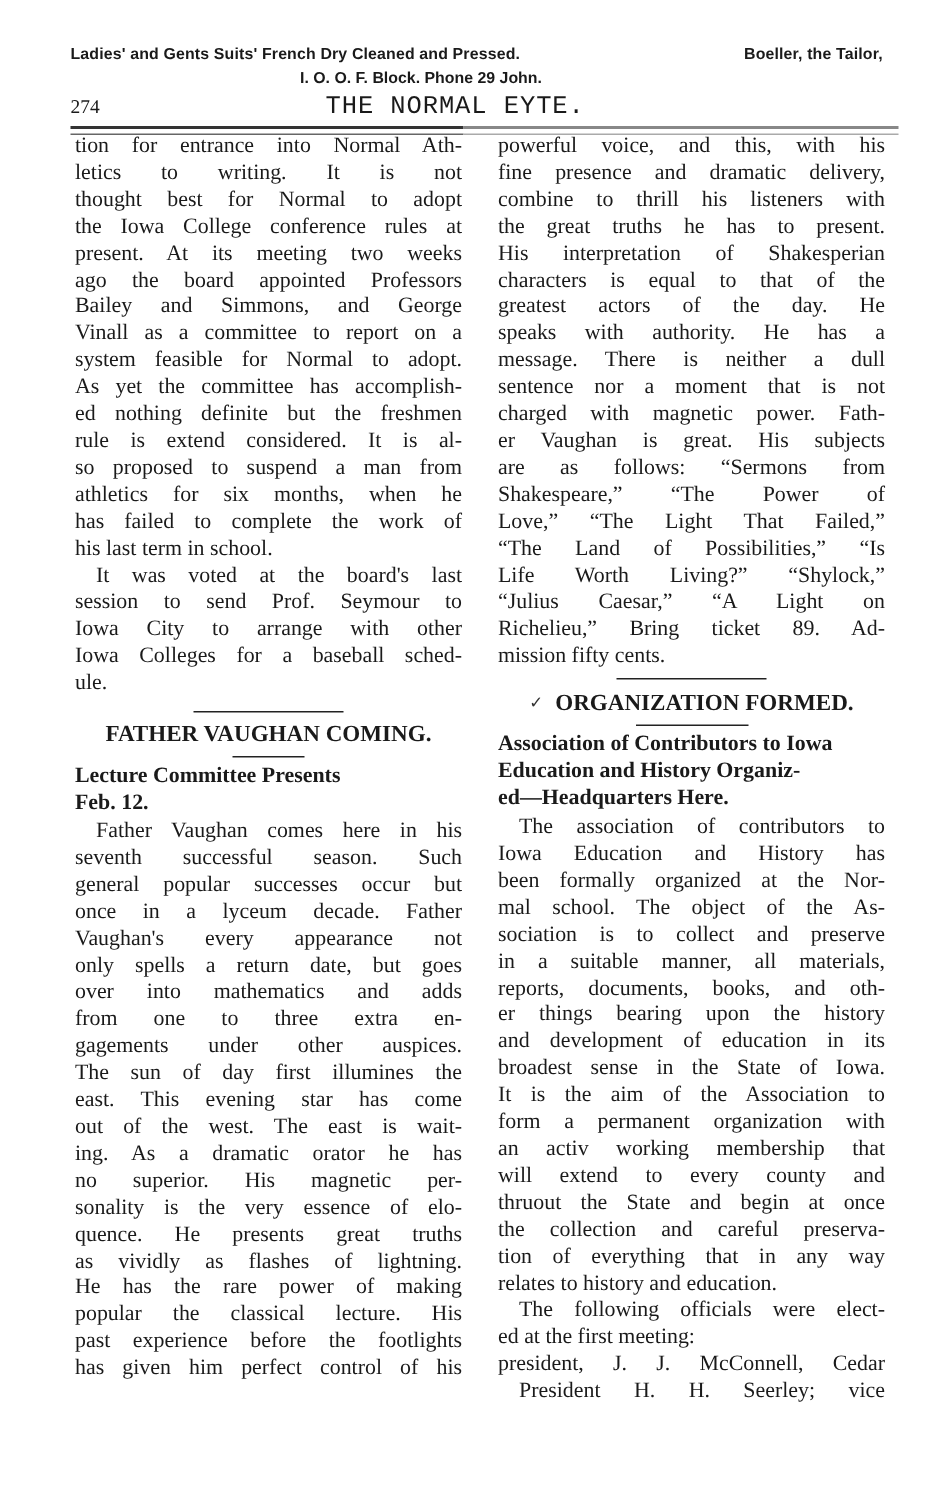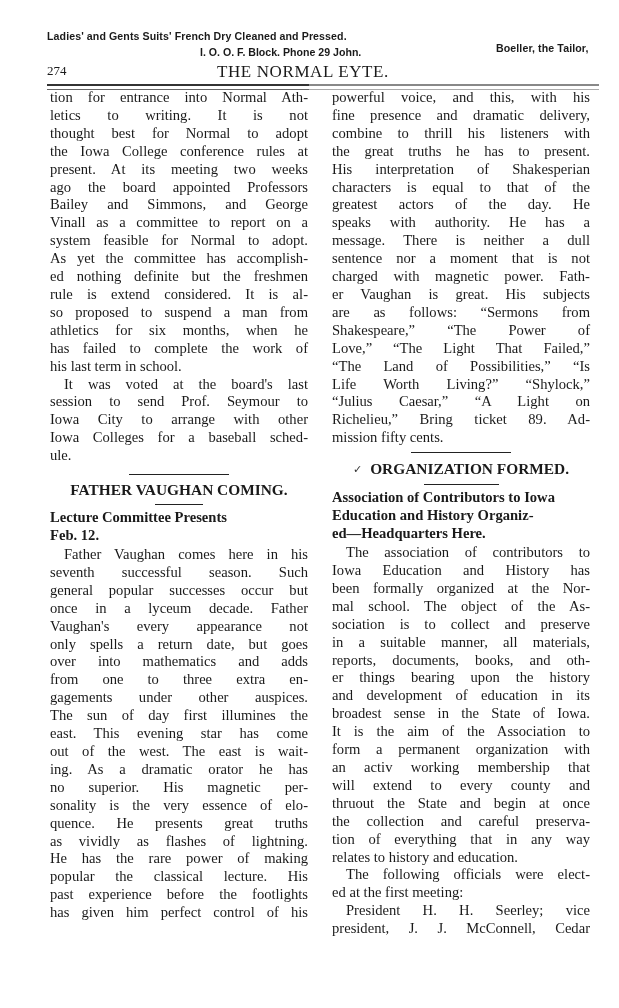--- a/index.html
+++ b/index.html
@@ -20,21 +20,21 @@
       left: 47px;
       top: 30px;
       width: 560px;
       font-family: "Liberation Sans", "DejaVu Sans", sans-serif;
       font-weight: bold;
       font-size: 10.6px;
       letter-spacing: 0.1px;
       white-space: nowrap;
     }
     .ad-line .ad-left { position: absolute; left: 0; top: 0; }
-    .ad-line .ad-right { position: absolute; left: 449px; top: 0; margin-top: 12px; }
+    .ad-line .ad-right { position: absolute; left: 449px; top: 0; }
     .ad-line2 {
       position: absolute;
       left: 200px;
       top: 46px;
       font-family: "Liberation Sans", "DejaVu Sans", sans-serif;
       font-weight: bold;
       font-size: 10.6px;
       white-space: nowrap;
     }
     .masthead {
@@ -51,21 +51,21 @@
       top: 1px;
       font-size: 13px;
       font-family: "Liberation Serif", serif;
     }
     .paper-title {
       position: absolute;
       left: 170px;
       top: 0;
       font-size: 17px;
       letter-spacing: 0.6px;
-      font-family: Liberation Serif, serif;
+      font-family: Liberation Mono, monospace;
     }
     .rule-double {
       position: absolute;
       left: 47px;
       top: 84px;
       width: 262px;
       height: 3px;
       border-top: 2px solid #333;
       border-bottom: 1px solid #666;
     }
@@ -255,17 +255,17 @@
       <span class="line">It is the  aim  of  the  Association to</span>
       <span class="line">form a permanent organization with</span>
       <span class="line">an activ  working  membership  that</span>
       <span class="line">will  extend  to  every  county  and</span>
       <span class="line">thruout the State  and begin at once</span>
       <span class="line">the collection  and careful  preserva-</span>
       <span class="line">tion of  everything  that  in any way</span>
       <span class="line end">relates  to history  and education.</span>
       <span class="line ind">The following  officials were elect-</span>
       <span class="line end">ed at the first meeting:</span>
+      <span class="line">president,  J. J.  McConnell,  Cedar</span>
       <span class="line ind">President  H.  H.  Seerley;   vice</span>
-      <span class="line">president,  J. J.  McConnell,  Cedar</span>
     </div>
   </div>
 </div>
 
 </body></html>

